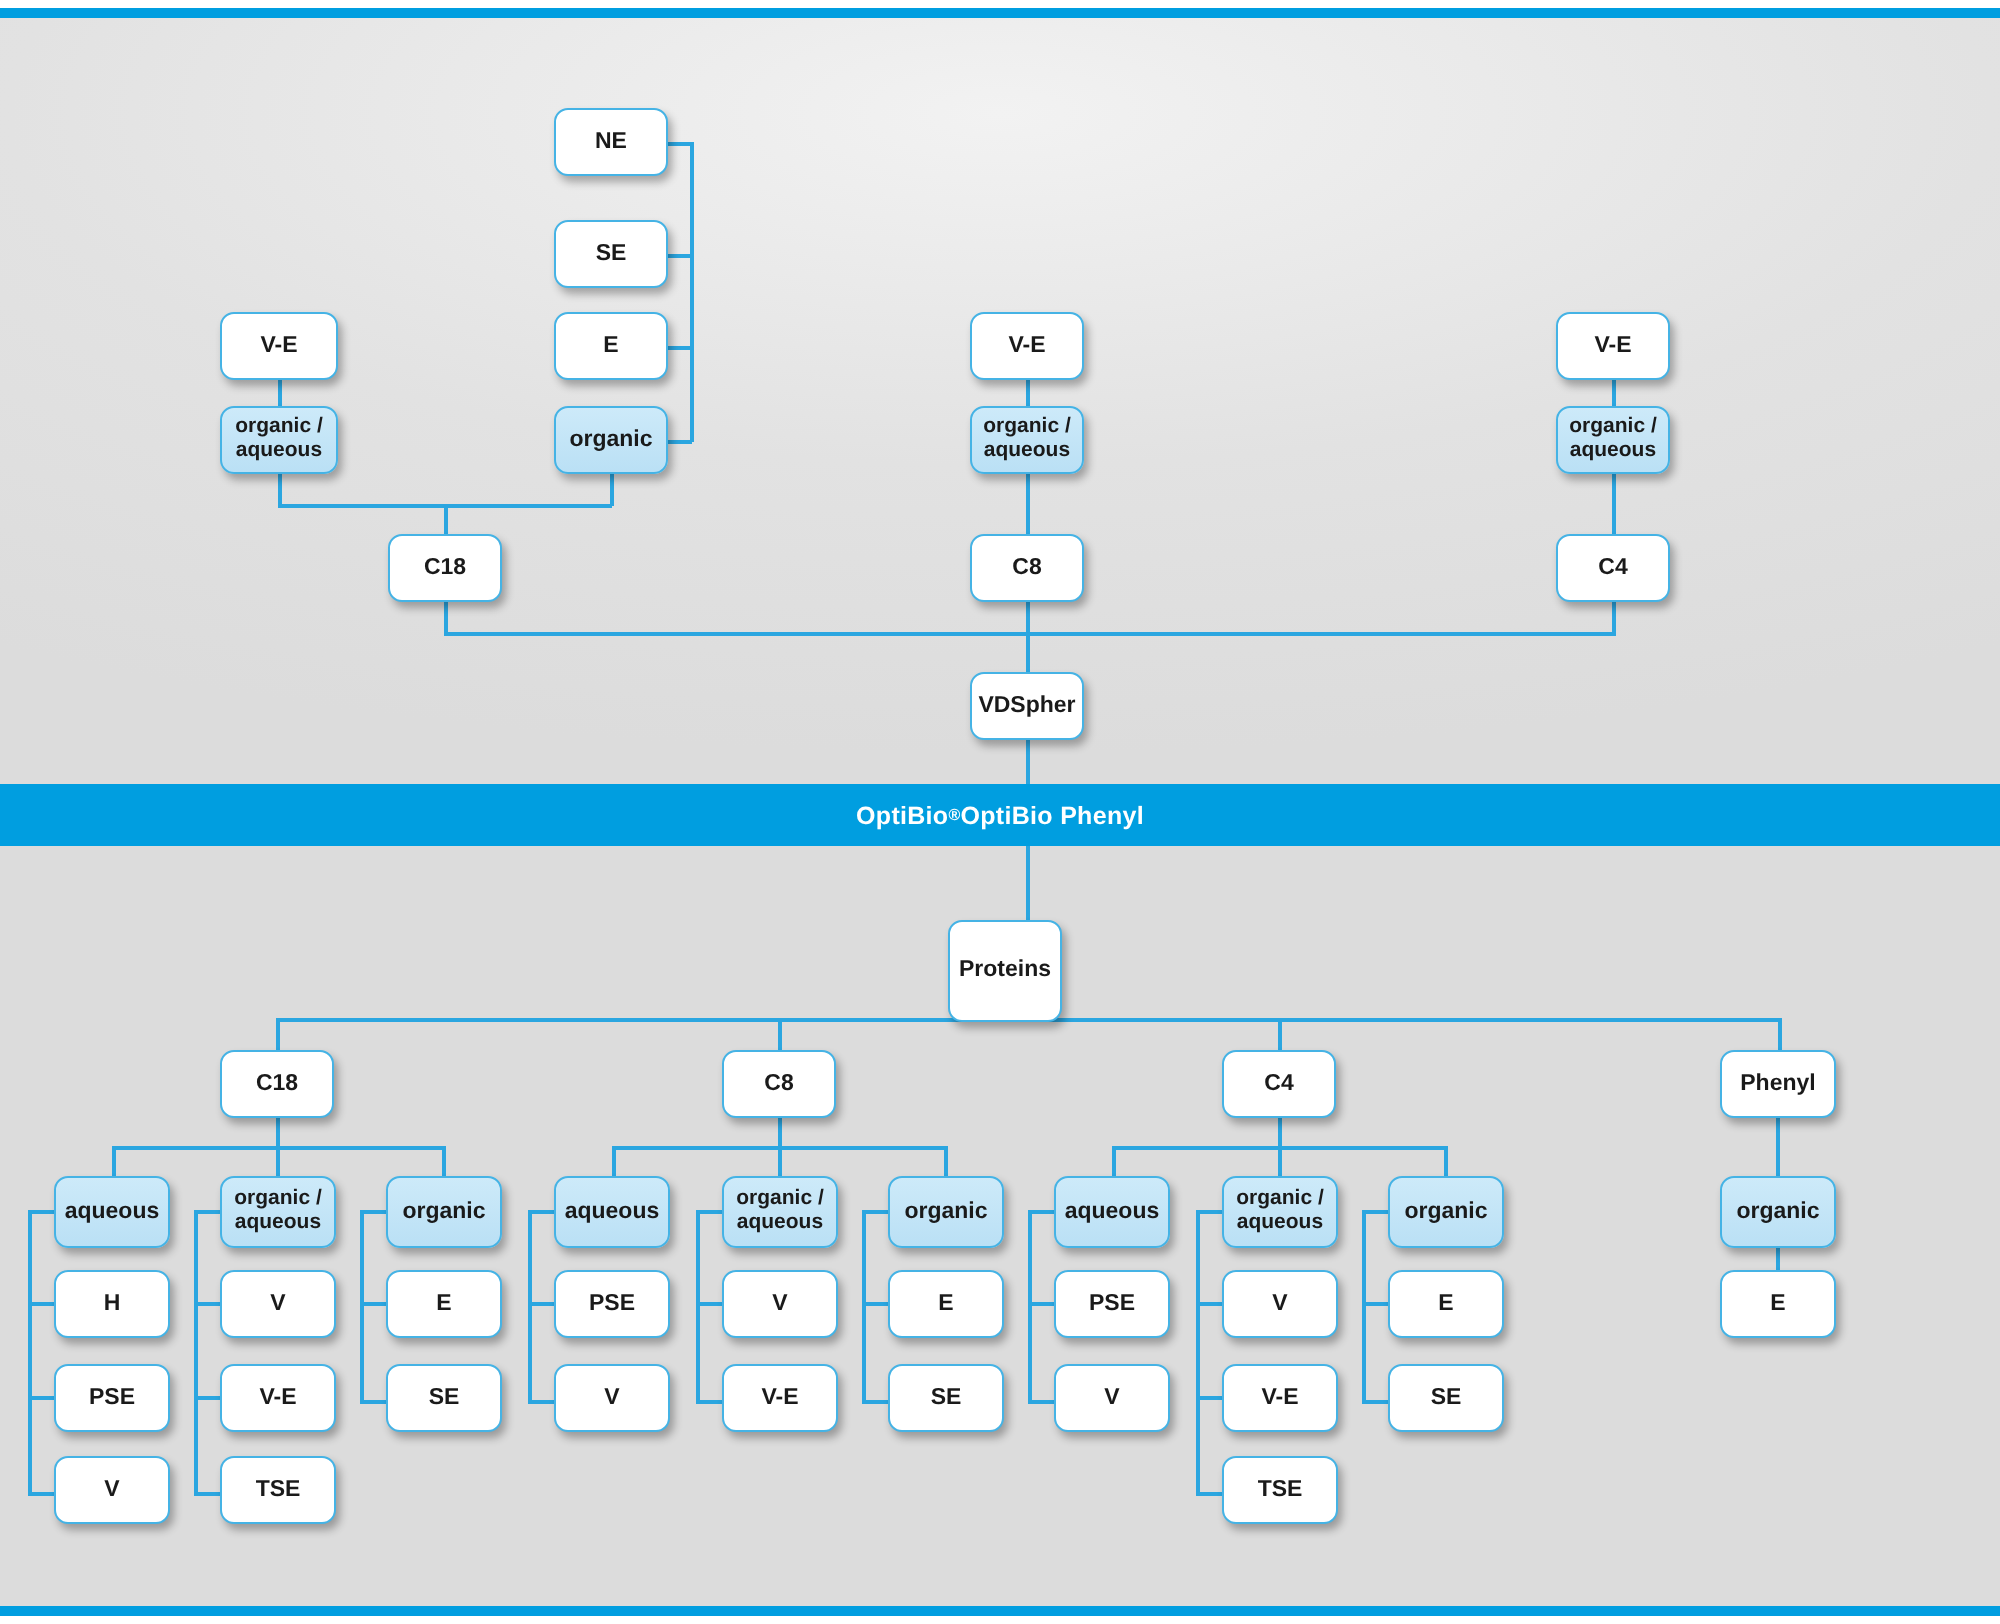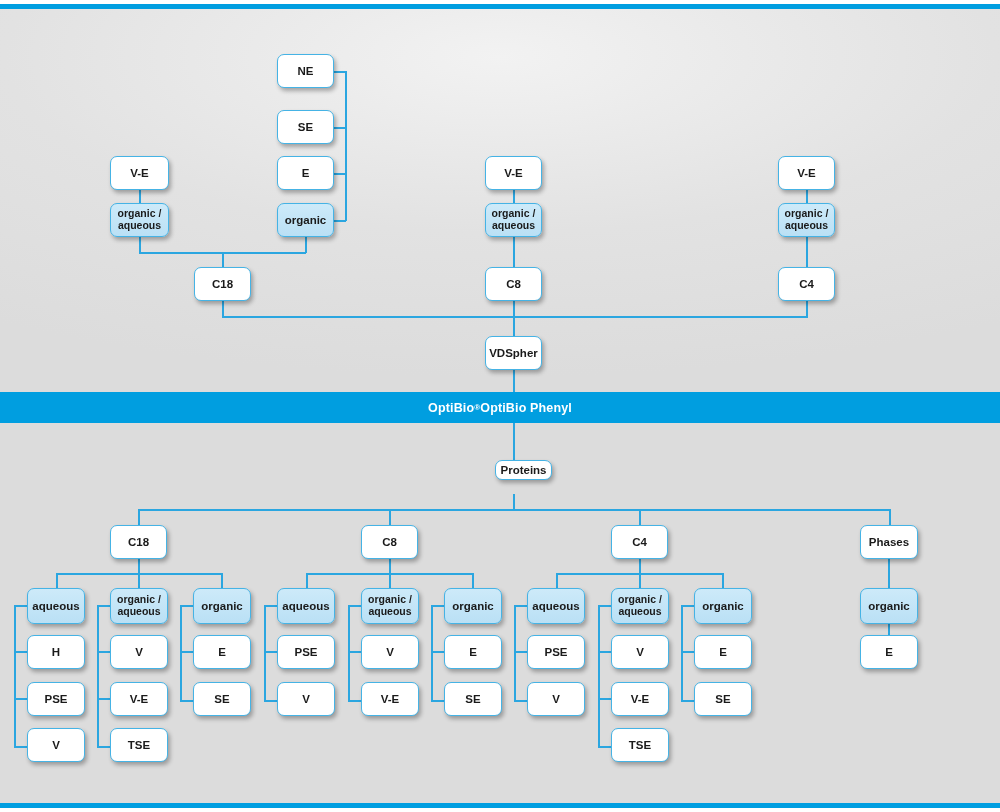--- a/index.html
+++ b/index.html
@@ -118,21 +118,21 @@
 
     <div class="ln lnv" style="left:513px;top:361px;height:25px;"></div>
 
     <div class="banner" style="top:383px;">
       <span>OptiBio</span>
         <sup>®</sup>
         <span> OptiBio Phenyl</span>
     </div>
 
     <div class="ln lnv" style="left:513px;top:414px;height:37px;"></div>
-    <div class="node" style="left:495px;top:451px;width:57px;height:20px;">Proteins</div>
+    <div class="node" style="left:474px;top:451px;width:57px;height:51px;">Proteins</div>
 
     <div class="ln lnv" style="left:513px;top:485px;height:16px;"></div>
     <div class="ln lnh" style="left:138px;top:500px;width:752px;"></div>
 
     <div class="ln lnv" style="left:138px;top:500px;height:17px;"></div>
     <div class="node" style="left:110px;top:516px;width:57px;height:34px;">C18</div>
     <div class="ln lnv" style="left:138px;top:550px;height:15px;"></div>
     <div class="ln lnh" style="left:56px;top:564px;width:166px;"></div>
     <div class="ln lnv" style="left:56px;top:564px;height:16px;"></div>
     <div class="ln lnv" style="left:138px;top:564px;height:16px;"></div>
@@ -232,20 +232,20 @@
 
     <div class="node fill" style="left:694px;top:579px;width:58px;height:36px;">organic</div>
     <div class="ln lnv" style="left:681px;top:596px;height:97px;"></div>
     <div class="ln lnh" style="left:681px;top:596px;width:14px;"></div>
     <div class="node" style="left:694px;top:626px;width:58px;height:34px;">E</div>
     <div class="ln lnh" style="left:681px;top:642px;width:14px;"></div>
     <div class="node" style="left:694px;top:673px;width:58px;height:34px;">SE</div>
     <div class="ln lnh" style="left:681px;top:691px;width:14px;"></div>
 
     <div class="ln lnv" style="left:889px;top:500px;height:17px;"></div>
-    <div class="node" style="left:860px;top:516px;width:58px;height:34px;">Phases</div>
+    <div class="node" style="left:860px;top:516px;width:58px;height:34px;">Phenyl</div>
     <div class="ln lnv" style="left:888px;top:550px;height:30px;"></div>
     <div class="node fill" style="left:860px;top:579px;width:58px;height:36px;">organic</div>
     <div class="ln lnv" style="left:888px;top:615px;height:12px;"></div>
     <div class="node" style="left:860px;top:626px;width:58px;height:34px;">E</div>
 
   </div>
 </div>
 
 </body></html>

